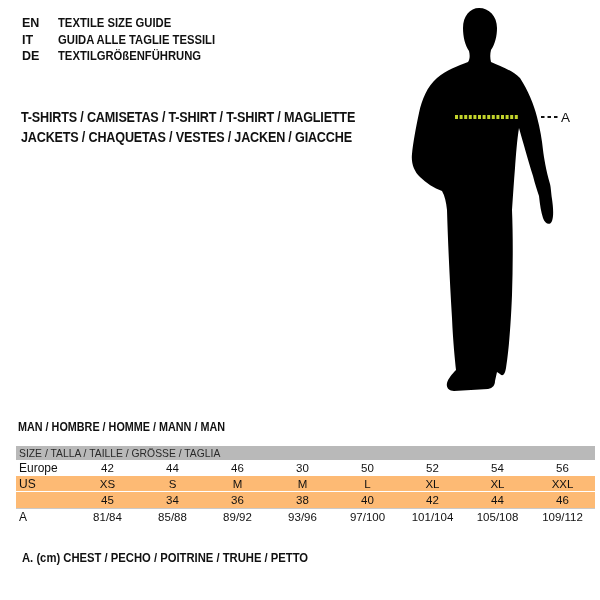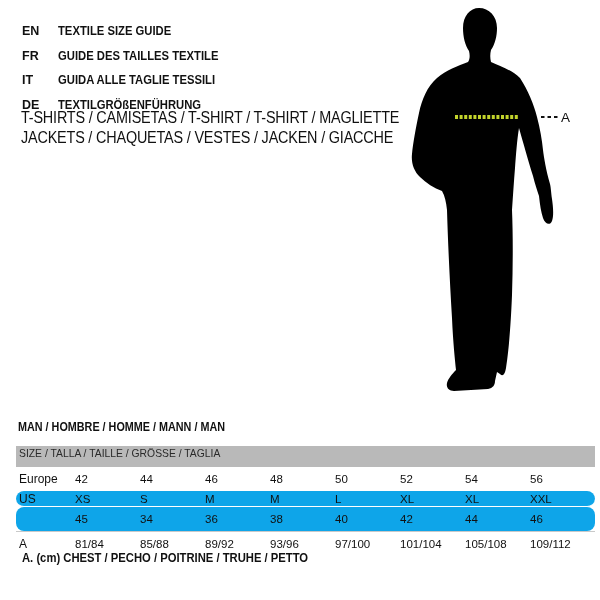--- a/index.html
+++ b/index.html
@@ -4,63 +4,60 @@
 <style>
   html,body{margin:0;padding:0;background:#fff;}
   .page{
     position:relative;width:600px;height:600px;background:#ffffff;overflow:hidden;
     font-family:"Liberation Sans","DejaVu Sans",sans-serif;color:#111;
   }
   .cond{display:inline-block;transform:scaleX(0.9);transform-origin:0 50%;white-space:nowrap;}
 
   
   .langs{position:absolute;left:22px;top:15px;}
-  .lang-row{height:16.6px;line-height:16.6px;font-weight:bold;font-size:12.5px;margin-top:8px;}
+  .lang-row{height:16.6px;line-height:16.6px;font-weight:bold;font-size:12.5px;}
   .lang-code{display:inline-block;width:36px;}
 
   
   .cats{position:absolute;left:21px;top:108px;}
-  .cat-line{height:19.5px;line-height:19.5px;font-weight:normal;font-size:16px;letter-spacing:-0.2px;}
+  .cat-line{height:19.5px;line-height:19.5px;font-weight:bold;font-size:14px;letter-spacing:-0.2px;}
 
   
   .figure{position:absolute;left:400px;top:0;width:200px;height:420px;}
   .figure text{fill:#111;font-family:"Liberation Sans","DejaVu Sans",sans-serif;}
 
   
   .section-title{position:absolute;left:18px;top:419px;height:16px;line-height:16px;
     font-weight:bold;font-size:12px;}
 
   
   .size-table{position:absolute;left:16px;top:446px;width:579px;}
-  .t-head{height:21px;line-height:15px;background:#b9b9b9;padding-left:3px;
+  .t-head{height:14px;line-height:15px;background:#b9b9b9;padding-left:3px;
     font-size:11.5px;color:#2a2a2a;}
-  .t-row{display:grid;grid-template-columns:59px repeat(8,65px);height:24px;
+  .t-row{display:grid;grid-template-columns:59px repeat(8,65px);height:16px;
     align-items:center;font-size:11.5px;}
   .t-label{padding-left:3px;font-size:12px;}
-  .t-cell{text-align:left;}
+  .t-cell{text-align:center;}
   .r-white{background:#ffffff;}
-  .r-gray{background:#0ea5e9;border-radius:8px;}
+  .r-gray{background:#fdba74;}
   .sep-b{border-bottom:1px solid #ffffff;height:15px;}
   .topline{border-top:1px solid #c9c9c9;}
 
   
   .footnote{position:absolute;left:22px;top:551px;height:15px;line-height:15px;
     font-weight:bold;font-size:12.5px;}
 </style>
 </head>
 <body>
 
 <div class="page">
 
   <div class="langs">
     <div class="lang-row">
       <span class="lang-code">EN</span><span class="cond">TEXTILE SIZE GUIDE</span>
-    </div>
-    <div class="lang-row">
-      <span class="lang-code">FR</span><span class="cond">GUIDE DES TAILLES TEXTILE</span>
     </div>
     <div class="lang-row">
       <span class="lang-code">IT</span><span class="cond">GUIDA ALLE TAGLIE TESSILI</span>
     </div>
     <div class="lang-row">
       <span class="lang-code">DE</span><span class="cond">TEXTILGRÖßENFÜHRUNG</span>
     </div>
   </div>
 
   <div class="cats">
@@ -113,21 +110,21 @@
   <div class="section-title"><span class="cond">MAN / HOMBRE / HOMME / MANN / MAN</span></div>
 
   <div class="size-table">
     <div class="t-head"><span class="cond">SIZE / TALLA / TAILLE / GRÖSSE / TAGLIA</span></div>
 
     <div class="t-row r-white">
       <span class="t-label">Europe</span>
       <span class="t-cell">42</span>
       <span class="t-cell">44</span>
       <span class="t-cell">46</span>
-      <span class="t-cell">48</span>
+      <span class="t-cell">30</span>
       <span class="t-cell">50</span>
       <span class="t-cell">52</span>
       <span class="t-cell">54</span>
       <span class="t-cell">56</span>
     </div>
 
     <div class="t-row r-gray sep-b">
       <span class="t-label">US</span>
       <span class="t-cell">XS</span>
       <span class="t-cell">S</span>

